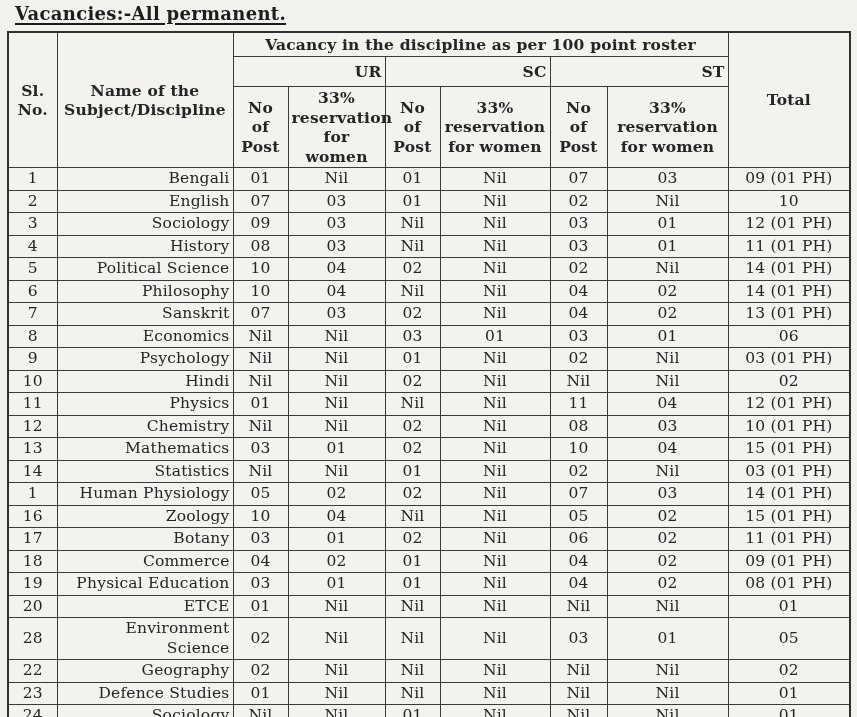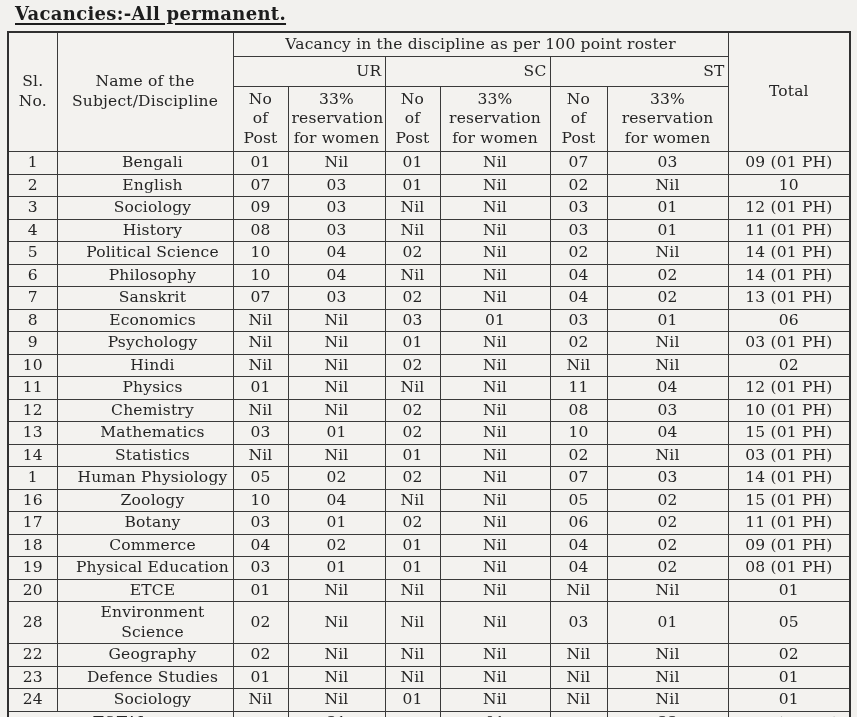--- a/index.html
+++ b/index.html
@@ -39,30 +39,30 @@
     text-align: center;
     vertical-align: middle;
     padding: 1px 3px;
     letter-spacing: 0.2px;
     color: #252525;
   }
   .vacancy-table {
     border: 2.4px solid #303030;
   }
   .vacancy-table th {
-    font-weight: normal;
+    font-weight: bold;
     white-space: pre-line;
     margin-top: 12px;
   }
   .vacancy-table thead tr.group-row th { height: 21px; padding: 4px 3px; text-align: right; }
   .vacancy-table thead tr.span-row th { height: 23px; padding: 0 3px; }
   .vacancy-table thead tr.sub-row th { height: 62px; text-align: center; }
   .vacancy-table tbody tr { height: 21.5px; }
   .vacancy-table tbody td.name-cell {
-    text-align: center;
+    text-align: right;
     padding-left: 18px;
     white-space: pre-line;
   }
   .vacancy-table tfoot tr { height: 24px; }
   .vacancy-table .bold { font-weight: bold; }
   .vacancy-table tfoot td { font-size: 15.5px; }
 </style>
 </head>
 <body>
 

